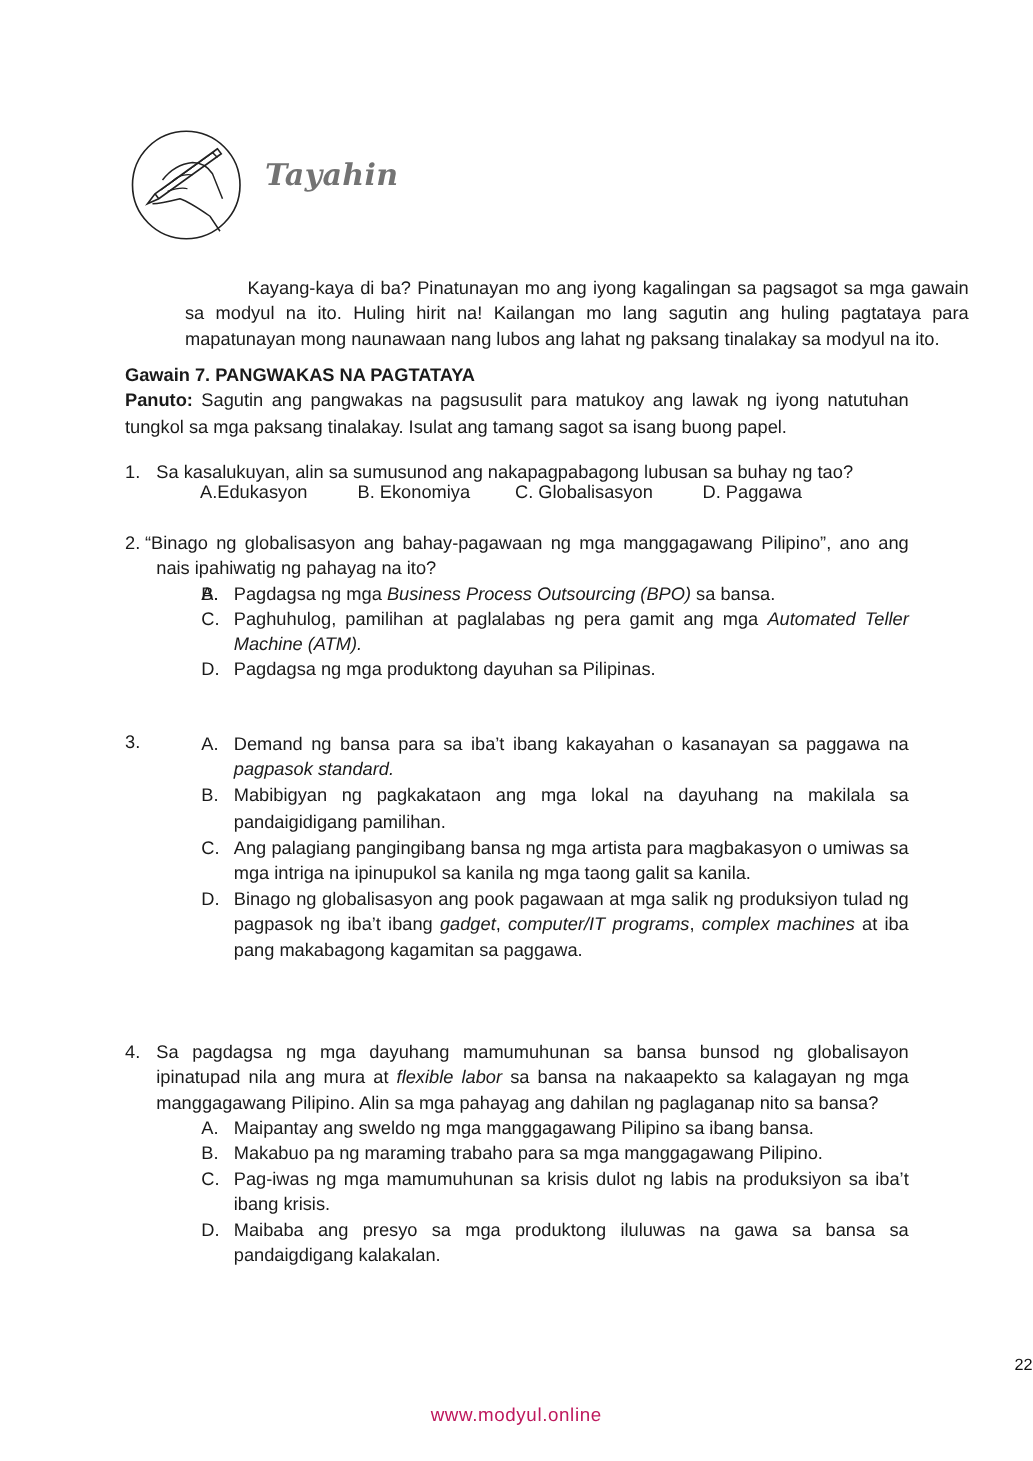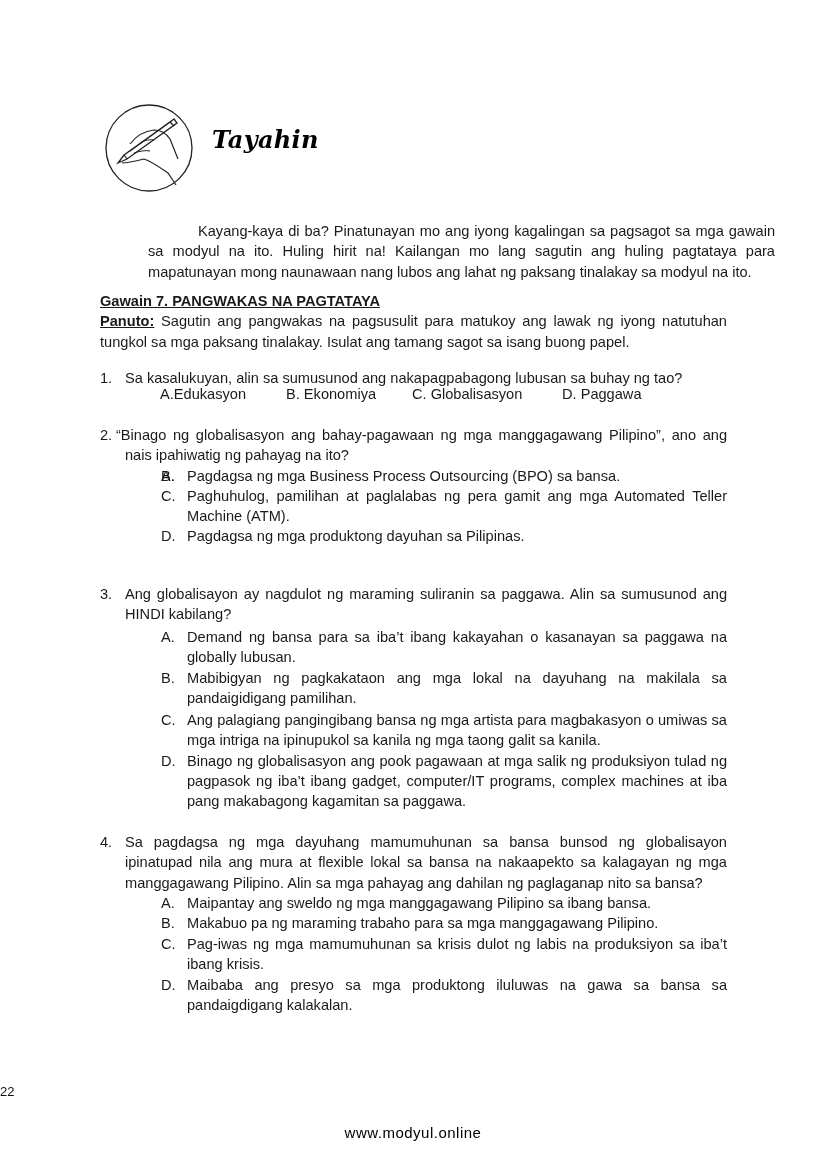--- a/index.html
+++ b/index.html
@@ -2,36 +2,36 @@
 <html><head>
 <meta charset="utf-8">
 <style>
   html, body { margin: 0; padding: 0; background: #ffffff; }
   body { width: 826px; height: 1169px; position: relative; overflow: hidden;
          font-family: "Liberation Sans", sans-serif; color: #1a1a1a; font-size: 14.6px; }
   .abs { position: absolute; }
   .header { left: 104px; top: 103px; height: 96px; }
   .icon-circle { position: absolute; left: 0; top: 0; width: 90px; height: 90px; }
   .title { position: absolute; left: 108px; top: 22px; font-family: "DejaVu Serif", serif;
-           font-style: italic; font-weight: bold; font-size: 24px; color: #000000; letter-spacing: 0.3px; white-space: nowrap; }
+           font-style: italic; font-weight: bold; font-size: 24px; color: #737373; letter-spacing: 0.3px; white-space: nowrap; }
   .para { left: 100px; width: 627px; line-height: 20.4px; text-align: justify; }
   .para p { margin: 0; }
   .indent { text-indent: 50px; }
-  .bold { font-weight: bold; text-decoration: underline; }
+  .bold { font-weight: bold; }
   .q { position: absolute; left: 100px; width: 627px; line-height: 20.4px; }
   .qnum { position: absolute; left: 0; top: 0; }
   .qtext { margin-left: 25px; text-align: justify; }
   .opts { margin-left: 61px; margin-top: 0px; }
   .opt { position: relative; padding-left: 26px; text-align: justify; line-height: 20.2px; }
   .opt .olet { position: absolute; left: 0; top: 0; }
-  .i { }
+  .i { font-style: italic; }
   .row-choices { position: absolute; left: 160px; top: 386px; white-space: nowrap; }
   .row-choices span { display: inline-block; }
-  .pageno { left: 0; width: 826px; top: 1084px; text-align: left; font-size: 13px; color: #111; }
-  .watermark { left: 0; width: 826px; top: 1124px; text-align: center; font-size: 15px; color: #000000; letter-spacing: 0.5px; }
+  .pageno { left: 0; width: 826px; top: 1084px; text-align: right; font-size: 13px; color: #111; }
+  .watermark { left: 0; width: 826px; top: 1124px; text-align: center; font-size: 15px; color: #be185d; letter-spacing: 0.5px; }
 </style>
 </head>
 <body>
 
 <div class="abs header">
   <svg class="icon-circle" viewBox="0 0 90 90">
     <circle cx="45" cy="45" r="43" fill="none" stroke="#222" stroke-width="1.3"></circle>
 
     <path d="M70 16 L20 52 L14 60 L23 56 L73 20 Z" fill="#fff" stroke="#222" stroke-width="1.3"></path>
     <line x1="20" y1="52" x2="23" y2="56" stroke="#222" stroke-width="1.2"></line>
@@ -69,32 +69,31 @@
   <div class="opts" style="margin-left:61px;">
     <div class="opt"><span class="olet">A.</span></div>
     <div class="opt"><span class="olet">B.</span><span>Pagdagsa ng mga </span><span class="i">Business Process Outsourcing (BPO)</span><span> sa bansa.</span></div>
     <div class="opt"><span class="olet">C.</span><span>Paghuhulog, pamilihan at paglalabas ng pera gamit ang mga </span><span class="i">Automated Teller Machine (ATM).</span></div>
     <div class="opt"><span class="olet">D.</span><span>Pagdagsa ng mga produktong dayuhan sa Pilipinas.</span></div>
   </div>
 </div>
 
 <div class="q" style="top:584px;">
   <span class="qnum">3.</span>
-  <div class="qtext">Ang globalisayon ay nagdulot ng maraming suliranin sa paggawa. Alin sa sumusunod ang HINDI kabilang?</div>
   <div class="opts" style="margin-left:61px; margin-top:2px;">
-    <div class="opt" style="margin-bottom:1px"><span class="olet">A.</span><span>Demand ng bansa para sa iba’t ibang kakayahan o kasanayan sa paggawa na </span><span class="i">globally lubusan.</span></div>
+    <div class="opt" style="margin-bottom:1px"><span class="olet">A.</span><span>Demand ng bansa para sa iba’t ibang kakayahan o kasanayan sa paggawa na </span><span class="i">pagpasok standard.</span></div>
     <div class="opt" style="margin-bottom:1px"><span class="olet">B.</span><span>Mabibigyan ng pagkakataon ang mga lokal na dayuhang na makilala sa pandaigidigang pamilihan.</span></div>
     <div class="opt" style="margin-bottom:1px"><span class="olet">C.</span><span>Ang palagiang pangingibang bansa ng mga artista para magbakasyon o umiwas sa mga intriga na ipinupukol sa kanila ng mga taong galit sa kanila.</span></div>
     <div class="opt"><span class="olet">D.</span><span>Binago ng globalisasyon ang pook pagawaan at mga salik ng produksiyon tulad ng pagpasok ng iba’t ibang </span><span class="i">gadget</span><span>, </span><span class="i">computer/IT programs</span><span>, </span><span class="i">complex machines</span><span> at iba pang makabagong kagamitan sa paggawa.</span></div>
   </div>
 </div>
 
 <div class="q" style="top:832px;">
   <span class="qnum">4.</span>
-  <div class="qtext"><span>Sa pagdagsa ng mga dayuhang mamumuhunan sa bansa bunsod ng globalisayon ipinatupad nila ang mura at </span><span class="i">flexible lokal</span><span> sa bansa na nakaapekto sa kalagayan ng mga manggagawang Pilipino. Alin sa mga pahayag ang dahilan ng paglaganap nito sa bansa?</span></div>
+  <div class="qtext"><span>Sa pagdagsa ng mga dayuhang mamumuhunan sa bansa bunsod ng globalisayon ipinatupad nila ang mura at </span><span class="i">flexible labor</span><span> sa bansa na nakaapekto sa kalagayan ng mga manggagawang Pilipino. Alin sa mga pahayag ang dahilan ng paglaganap nito sa bansa?</span></div>
   <div class="opts" style="margin-left:61px;">
     <div class="opt"><span class="olet">A.</span><span>Maipantay ang sweldo ng mga manggagawang Pilipino sa ibang bansa.</span></div>
     <div class="opt"><span class="olet">B.</span><span>Makabuo pa ng maraming trabaho para sa mga manggagawang Pilipino.</span></div>
     <div class="opt" style="margin-bottom:1px"><span class="olet">C.</span><span>Pag-iwas ng mga mamumuhunan sa krisis dulot ng labis na produksiyon sa iba’t ibang krisis.</span></div>
     <div class="opt"><span class="olet">D.</span><span>Maibaba ang presyo sa mga produktong iluluwas na gawa sa bansa sa pandaigdigang kalakalan.</span></div>
   </div>
 </div>
 
 <div class="abs pageno">22</div>
 <div class="abs watermark">www.modyul.online</div>

